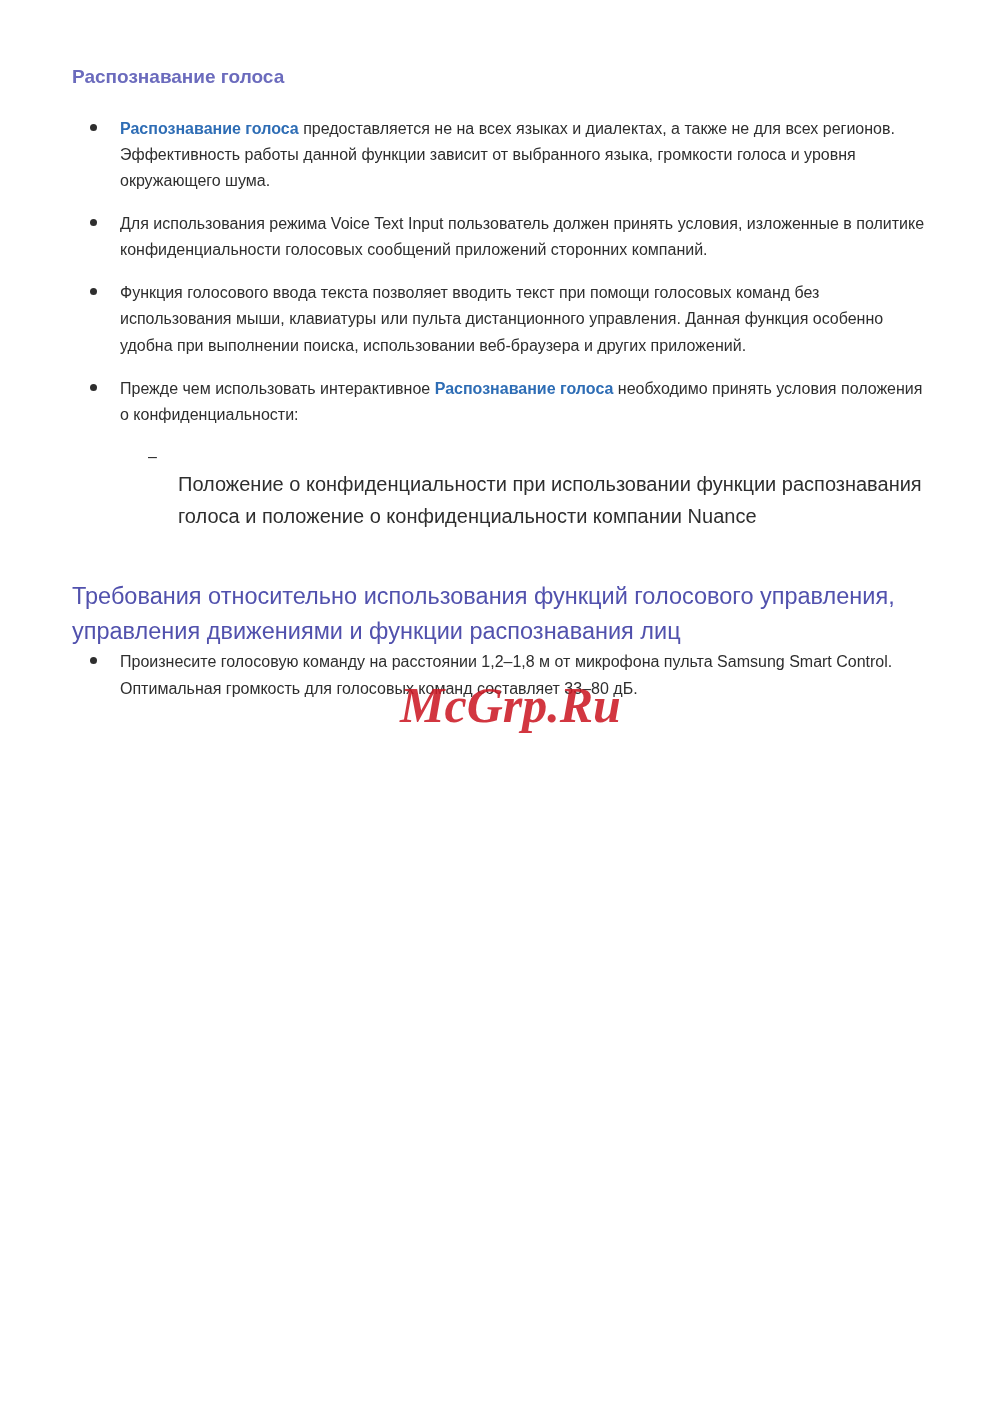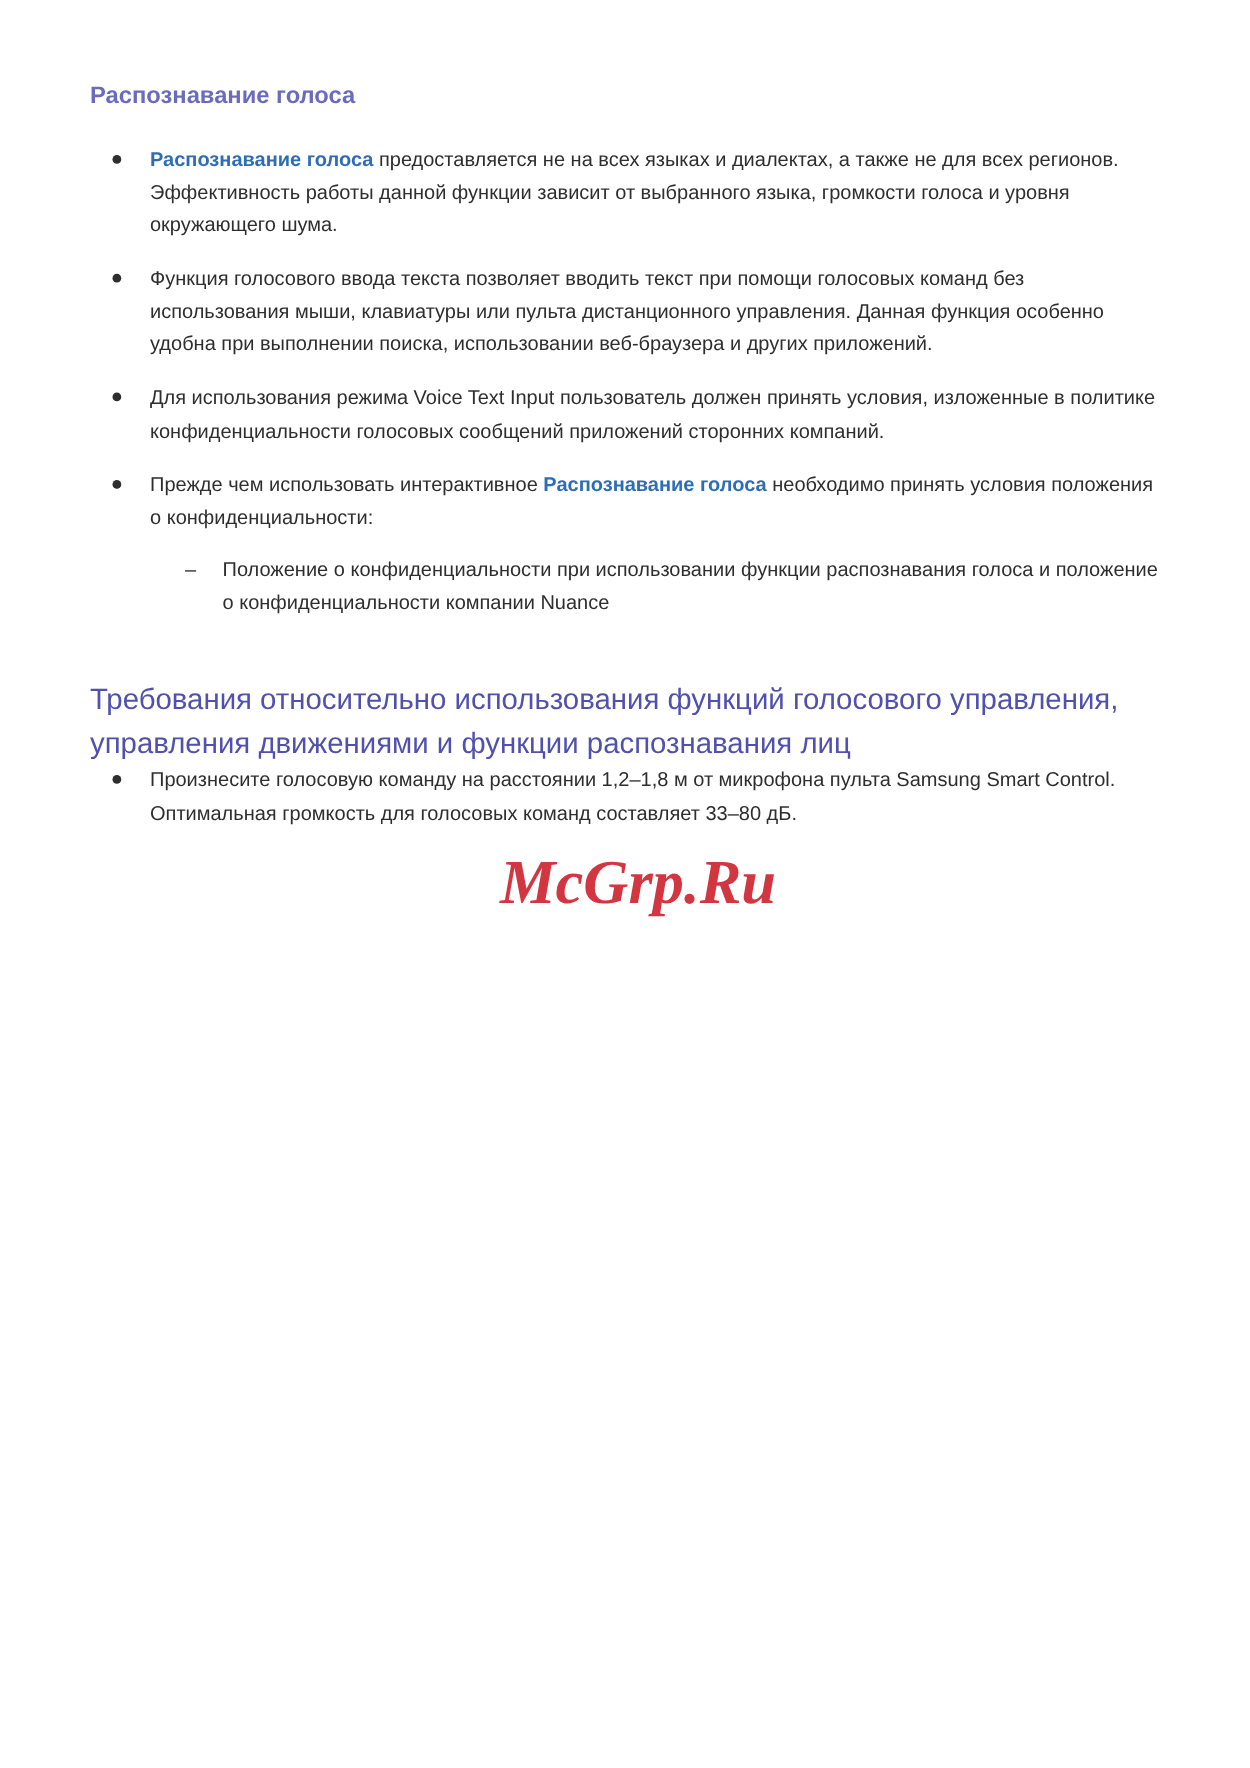--- a/index.html
+++ b/index.html
@@ -52,23 +52,24 @@
     align-items: flex-start;
   }
   .dash-marker {
     flex: 0 0 auto;
     width: 30px;
     font-size: 16px;
     line-height: 1.63;
     color: #2e2e2e;
   }
   .sub-text {
-    font-size: 16px;
+    font-size: 20px;
     line-height: 1.63;
     max-width: 760px;
+    margin-top: 24px;
   }
   .big-heading {
     color: #5151ad;
     font-size: 23.5px;
     font-weight: normal;
     line-height: 1.5;
     max-width: 880px;
     margin: 46px 0 0 0;
   }
   .sub-heading {
@@ -99,26 +100,26 @@
 
   <div class="bullet-list">
 
     <div class="bullet-item">
       <span class="bullet-dot"></span>
       <div class="bullet-text"><span class="accent">Распознавание голоса</span><span> предоставляется не на всех языках и диалектах, а также не для всех регионов. Эффективность работы данной функции зависит от выбранного языка, громкости голоса и уровня окружающего шума.</span></div>
     </div>
 
     <div class="bullet-item">
       <span class="bullet-dot"></span>
-      <div class="bullet-text"><span>Функция голосового ввода текста позволяет вводить текст при помощи голосовых команд без использования мыши, клавиатуры или пульта дистанционного управления. Данная функция особенно удобна при выполнении поиска, использовании веб-браузера и других приложений.</span></div>
+      <div class="bullet-text"><span>Для использования режима Voice Text Input пользователь должен принять условия, изложенные в политике конфиденциальности голосовых сообщений приложений сторонних компаний.</span></div>
     </div>
 
     <div class="bullet-item">
       <span class="bullet-dot"></span>
-      <div class="bullet-text"><span>Для использования режима Voice Text Input пользователь должен принять условия, изложенные в политике конфиденциальности голосовых сообщений приложений сторонних компаний.</span></div>
+      <div class="bullet-text"><span>Функция голосового ввода текста позволяет вводить текст при помощи голосовых команд без использования мыши, клавиатуры или пульта дистанционного управления. Данная функция особенно удобна при выполнении поиска, использовании веб-браузера и других приложений.</span></div>
     </div>
 
     <div class="bullet-item">
       <span class="bullet-dot"></span>
       <div class="bullet-text">
         <span>Прежде чем использовать интерактивное </span><span class="accent">Распознавание голоса</span><span> необходимо принять условия положения о конфиденциальности:</span>
         <div class="sub-list">
           <div class="sub-item">
             <span class="dash-marker">–</span>
             <div class="sub-text">Положение о конфиденциальности при использовании функции распознавания голоса и положение о конфиденциальности компании Nuance</div>

